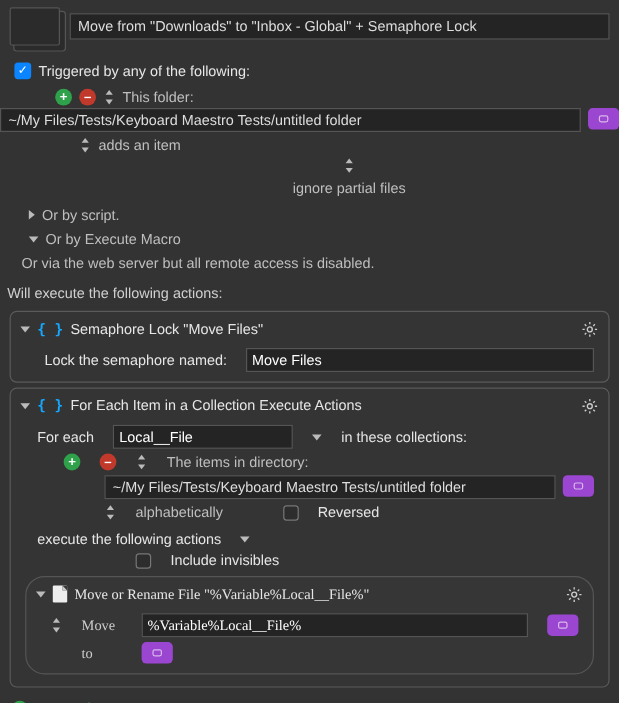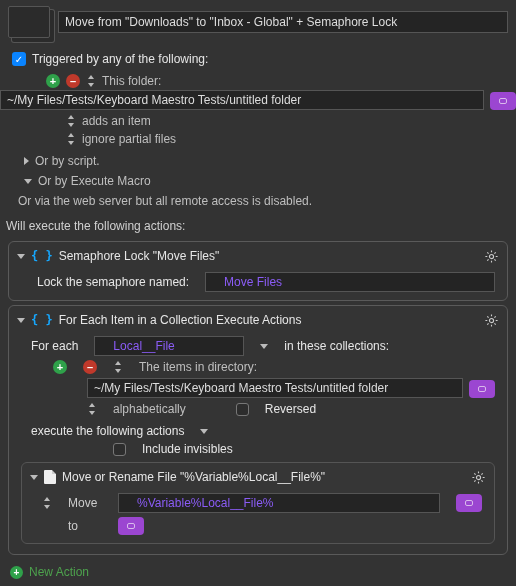--- a/index.html
+++ b/index.html
@@ -61,31 +61,31 @@
   .chev-right {
     border-top: 4px solid transparent; border-bottom: 4px solid transparent;
     border-left: 5px solid #bbb;
   }
   .chev-down {
     border-left: 4px solid transparent; border-right: 4px solid transparent;
     border-top: 5px solid #bbb;
   }
   .dim { color: #bfbfbf; text-align: right; }
   .path-box {
-    display: flex; align-items: flex-end; gap: 6px;
+    display: flex; align-items: flex-start; gap: 6px;
     padding: 2px 0;
   }
   .path-input {
     flex: 1; height: 20px;
     background: #242424; border: 1px solid #555; color: #ddd;
     padding: 0 6px;
   }
   .small-input {
     height: 20px; background: #242424; border: 1px solid #555;
-    color: #8b5cf6; padding: 0 18px;
+    color: #ffffff; padding: 0 4px;
   }
   .purple-btn {
     width: 26px; height: 18px; border-radius: 4px;
     background: #9b46d1; display: inline-flex;
     align-items: center; justify-content: center; flex-shrink: 0;
   }
   .purple-btn .dot {
     width: 8px; height: 6px; border: 1px solid #d9b8ec; border-radius: 2px;
   }
   .group-line { padding: 3px 0 3px 24px; }
@@ -108,23 +108,24 @@
     color: #ccc;
   }
   .gear svg { width: 15px; height: 15px; }
   .inner-row { padding: 2px 12px 2px 28px; display: flex; align-items: center; gap: 16px; }
   .foreach .inner-row { padding-left: 22px; }
   .checkbox-empty {
     width: 13px; height: 13px; border: 1px solid #777; border-radius: 3px;
     background: #2d2d2d; flex-shrink: 0;
   }
   .nested {
-    border: 1px solid #555; border-radius: 6px;
+    border: 1px solid #555; border-radius: 16px;
     margin: 4px 12px; padding: 0 0 6px 0;
     background: #363636;
+    font-family: Liberation Serif, serif;
   }
   .docicon {
     width: 12px; height: 14px; background: #eee; border-radius: 1px;
     position: relative; flex-shrink: 0;
   }
   .docicon::after {
     content: ""; position: absolute; top: 0; right: 0;
     border-left: 4px solid #ccc; border-top: 4px solid #363636;
   }
   .nested .inner-row { padding-left: 20px; }
@@ -157,21 +158,21 @@
   <input class="path-input" value="~/My Files/Tests/Keyboard Maestro Tests/untitled folder" style="">
   <span class="purple-btn">
       <span class="dot"></span>
     </span>
 </div>
 
 <div class="row indent3" style="padding-top:2px;">
   <span class="updown"></span>
   <span class="dim">adds an item</span>
 </div>
-<div class="row indent3" style="padding-top:4px;">
+<div class="row indent3" style="padding-top:4px;flex-direction:column;">
   <span class="updown"></span>
   <span class="dim">ignore partial files</span>
 </div>
 
 <div class="row group-line" style="padding-top:8px;">
   <span class="chev-right"></span>
   <span class="dim">Or by script.</span>
 </div>
 <div class="row group-line">
   <span class="chev-down"></span>

